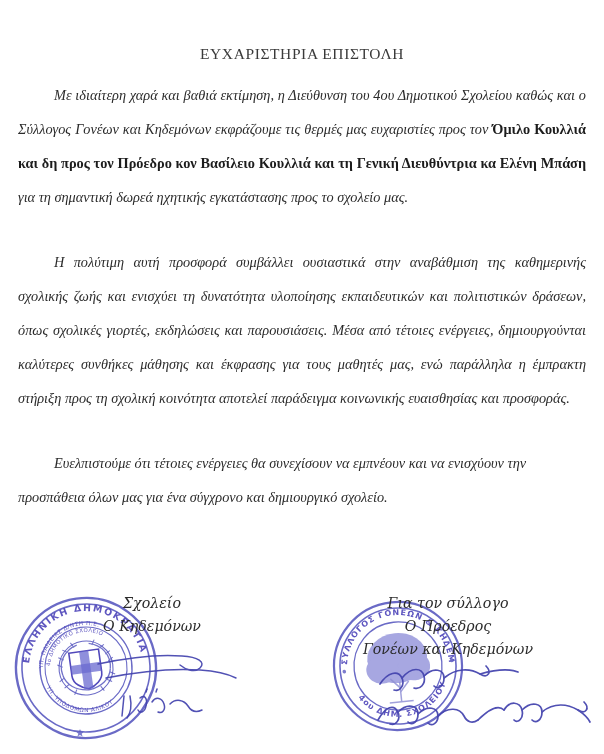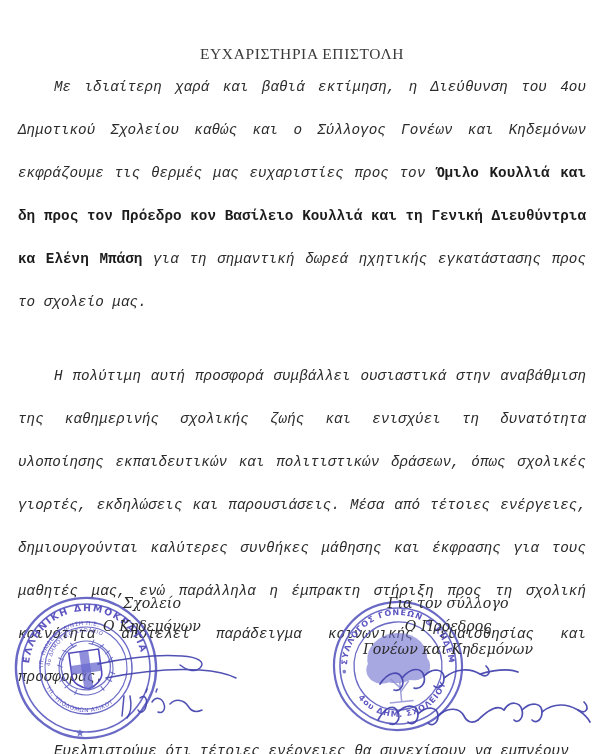--- a/index.html
+++ b/index.html
@@ -40,27 +40,27 @@
 
   
   .body-block {
     position: absolute;
     left: 18px;
     width: 568px;
     top: 62px;
   }
 
   .para {
-    font-family: Liberation Mono, monospace;
+    font-family: Liberation Serif, serif;
     font-size: 14.3px;
-    line-height: 43px;
+    line-height: 34px;
     text-align: justify;
     text-justify: inter-word;
     color: #2b2b2b;
-    margin: 4px 0 0 0;
+    margin: 16px 0 0 0;
     font-style: italic;
   }
   .para .ind {
     display: inline-block;
     width: 36px;
   }
   .para b {
     font-style: normal;
     font-weight: bold;
     color: #1c1c1c;

